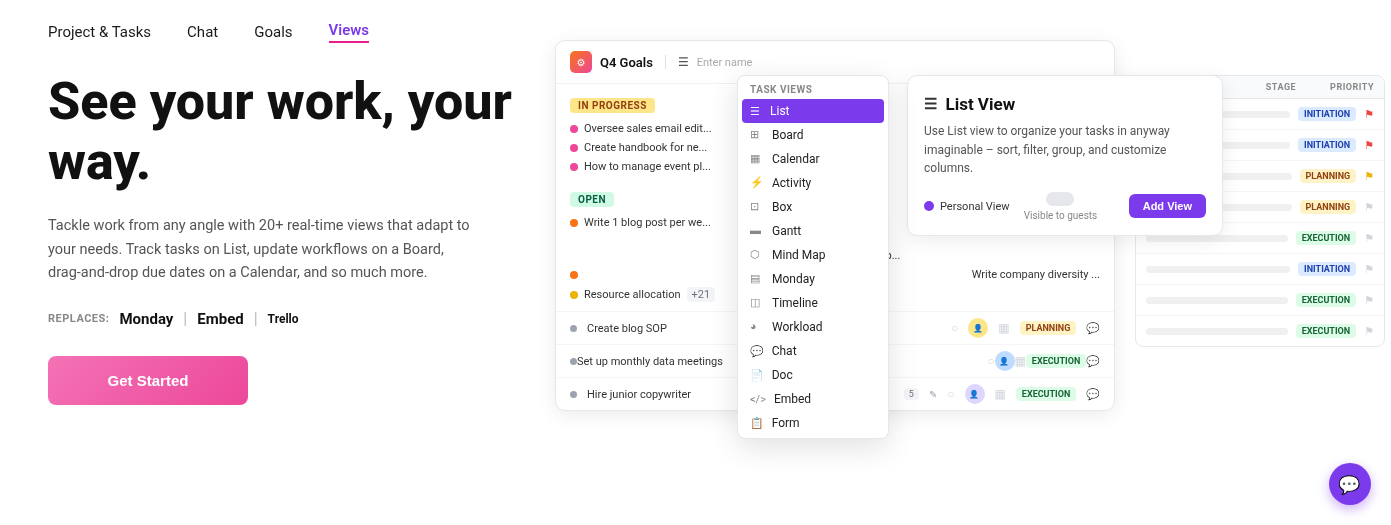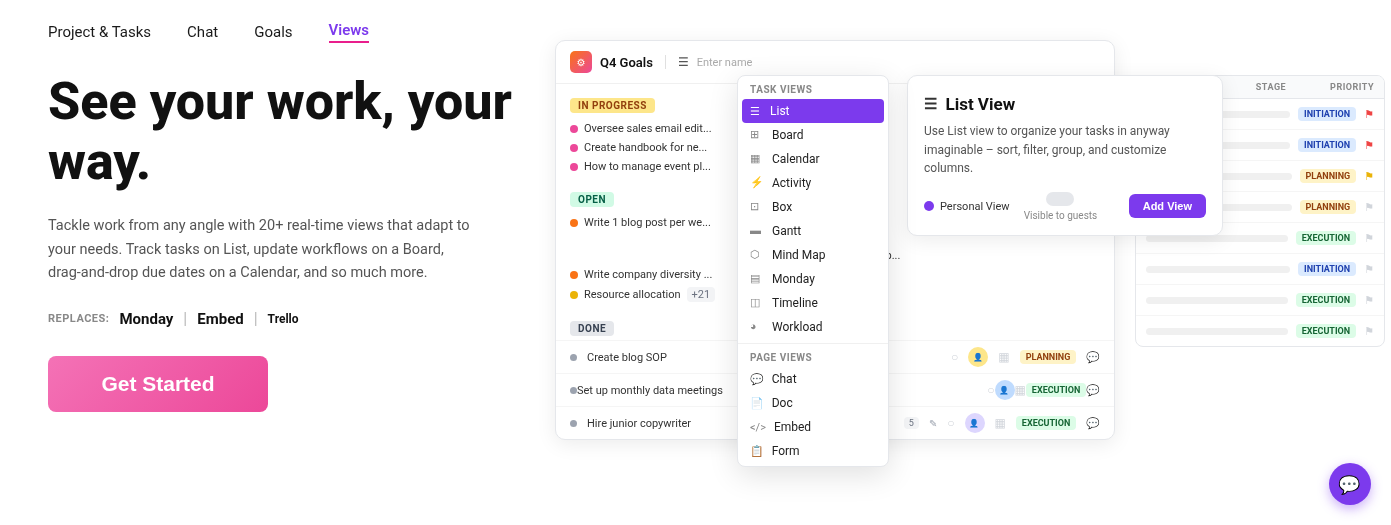--- a/index.html
+++ b/index.html
@@ -39,21 +39,21 @@
   <h1 style="font-size:52px;font-weight:800;line-height:1.15;color:#111;margin-bottom:22px;">See your work, your way.</h1>
   <p style="font-size:14.5px;color:#555;line-height:1.65;margin-bottom:24px;max-width:430px;">Tackle work from any angle with 20+ real-time views that adapt to your needs. Track tasks on List, update workflows on a Board, drag-and-drop due dates on a Calendar, and so much more.</p>
   <div style="display:flex;align-items:center;gap:10px;margin-bottom:28px;">
     <span style="font-size:11px;font-weight:700;color:#888;letter-spacing:0.5px;">REPLACES:</span>
     <span style="font-size:15px;font-weight:700;color:#111;">Monday</span>
     <span style="color:#bbb;">|</span>
     <span style="font-size:15px;font-weight:700;color:#111;">Embed</span>
     <span style="color:#bbb;">|</span>
     <span style="font-size:12px;font-weight:700;color:#111;">Trello</span>
   </div>
-  <button style="background:linear-gradient(135deg,#f472b6,#ec4899);color:#fff;border:none;border-radius:8px;padding:16px 40px;font-size:21px;font-weight:600;cursor:pointer;width:220px;">Get Started</button>
+  <button style="background:linear-gradient(135deg,#f472b6,#ec4899);color:#fff;border:none;border-radius:8px;padding:16px 40px;font-size:15px;font-weight:600;cursor:pointer;width:200px;">Get Started</button>
 </div>
 
 <div style="position:absolute;top:20px;left:555px;width:836px;height:500px;">
 
   <div style="position:absolute;top:20px;left:0;width:560px;background:#fff;border:1px solid #e5e7eb;border-radius:10px;box-shadow:0 4px 20px rgba(0,0,0,0.08);overflow:visible;z-index:3;">
 
     <div style="display:flex;align-items:center;padding:10px 14px;border-bottom:1px solid #f0f0f0;gap:8px;">
       <div style="width:22px;height:22px;background:linear-gradient(135deg,#f97316,#ec4899);border-radius:5px;display:flex;align-items:center;justify-content:center;color:#fff;font-size:10px;">⚙</div>
       <span style="font-size:13px;font-weight:600;color:#111;">Q4 Goals</span>
       <span style="width:1px;height:14px;background:#e0e0e0;margin:0 4px;display:inline-block;"></span>
@@ -80,34 +80,31 @@
     <div style="padding:6px 14px;">
       <span style="display:inline-block;padding:2px 8px;border-radius:4px;font-size:10px;font-weight:700;background:#d1fae5;color:#065f46;margin-bottom:6px;text-transform:uppercase;letter-spacing:0.5px;">OPEN</span>
       <div style="display:flex;align-items:center;gap:6px;padding:3px 0;font-size:11px;color:#333;">
         <span style="width:8px;height:8px;border-radius:50%;background:#f97316;flex-shrink:0;display:inline-block;"></span>
         <span>Write 1 blog post per we...</span>
       </div>
       <div style="display:flex;align-items:center;gap:6px;padding:3px 0;font-size:11px;color:#333;flex-direction:column;">
         <span style="width:8px;height:8px;border-radius:50%;background:#f97316;flex-shrink:0;display:inline-block;"></span>
         <span>Submit commercial scrip...</span>
       </div>
-      <div style="display:flex;align-items:center;gap:6px;padding:3px 0;font-size:11px;color:#333;">
+      <div style="display:flex;align-items:center;gap:6px;padding:3px 0;font-size:11px;color:#333;justify-content:space-between;">
         <span style="width:8px;height:8px;border-radius:50%;background:#f97316;flex-shrink:0;display:inline-block;"></span>
         <span>Write company diversity ...</span>
       </div>
       <div style="display:flex;align-items:center;gap:6px;padding:3px 0;font-size:11px;color:#333;">
         <span style="width:8px;height:8px;border-radius:50%;background:#eab308;flex-shrink:0;display:inline-block;"></span>
         <span>Resource allocation</span>
         <span style="background:#f3f4f6;border-radius:4px;padding:1px 5px;font-size:11px;color:#6b7280;">+21</span>
       </div>
     </div>
 
-    <div style="padding:6px 14px 0;">
-      <span style="display:inline-block;padding:2px 8px;border-radius:4px;font-size:10px;font-weight:700;background:#e5e7eb;color:#374151;margin-bottom:4px;text-transform:uppercase;letter-spacing:0.5px;">DONE</span>
-    </div>
 
     <div style="display:flex;align-items:center;padding:6px 14px;border-top:1px solid #f5f5f5;gap:10px;font-size:11px;color:#333;">
       <span style="width:7px;height:7px;border-radius:50%;background:#9ca3af;flex-shrink:0;display:inline-block;"></span>
       <span style="flex:1;">Create blog SOP</span>
       <span style="color:#d1d5db;font-size:12px;">○</span>
       <div style="width:20px;height:20px;border-radius:50%;background:#fde68a;display:flex;align-items:center;justify-content:center;font-size:8px;color:#555;overflow:hidden;">👤</div>
       <span style="color:#d1d5db;font-size:12px;">▦</span>
       <span style="padding:2px 6px;border-radius:4px;font-size:9px;font-weight:700;background:#fef3c7;color:#92400e;">PLANNING</span>
       <span style="color:#d1d5db;font-size:11px;">💬</span>
     </div>
@@ -170,21 +167,20 @@
     </div>
     <div style="display:flex;align-items:center;gap:8px;padding:5px 12px;font-size:12px;color:#222;cursor:pointer;">
       <span style="width:14px;height:14px;font-size:11px;color:#888;">◫</span>
       <span>Timeline</span>
     </div>
     <div style="display:flex;align-items:center;gap:8px;padding:5px 12px;font-size:12px;color:#222;cursor:pointer;">
       <span style="width:14px;height:14px;font-size:11px;color:#888;">◕</span>
       <span>Workload</span>
     </div>
 
-    <div style="font-size:10px;color:#888;font-weight:700;padding:8px 12px 4px;letter-spacing:0.5px;text-transform:uppercase;border-top:1px solid #f0f0f0;margin-top:4px;">PAGE VIEWS</div>
     <div style="display:flex;align-items:center;gap:8px;padding:5px 12px;font-size:12px;color:#222;cursor:pointer;">
       <span style="font-size:11px;color:#888;">💬</span>
       <span>Chat</span>
     </div>
     <div style="display:flex;align-items:center;gap:8px;padding:5px 12px;font-size:12px;color:#222;cursor:pointer;">
       <span style="font-size:11px;color:#888;">📄</span>
       <span>Doc</span>
     </div>
     <div style="display:flex;align-items:center;gap:8px;padding:5px 12px;font-size:12px;color:#222;cursor:pointer;">
       <span style="font-size:11px;color:#888;">&lt;/&gt;</span>
@@ -207,21 +203,21 @@
       <span style="font-size:11px;color:#333;">Personal View</span>
       <div style="display:flex;align-items:center;gap:4px;margin-left:8px;flex-direction:column;">
         <div style="width:28px;height:14px;background:#e5e7eb;border-radius:7px;"></div>
         <span style="font-size:10px;color:#888;">Visible to guests</span>
       </div>
       <button style="background:#7c3aed;color:#fff;border:none;border-radius:6px;padding:6px 14px;font-size:11px;font-weight:600;cursor:pointer;margin-left:auto;">Add View</button>
     </div>
   </div>
 
   <div style="position:absolute;top:55px;left:580px;width:250px;background:#fff;border:1px solid #e5e7eb;border-radius:8px;overflow:hidden;z-index:1;">
-    <div style="display:flex;justify-content:flex-end;padding:6px 10px;background:#f9fafb;border-bottom:1px solid #e5e7eb;gap:44px;">
+    <div style="display:flex;justify-content:flex-end;padding:6px 10px;background:#f9fafb;border-bottom:1px solid #e5e7eb;gap:34px;">
       <span style="font-size:9px;font-weight:700;color:#888;text-transform:uppercase;letter-spacing:0.5px;">STAGE</span>
       <span style="font-size:9px;font-weight:700;color:#888;text-transform:uppercase;letter-spacing:0.5px;">PRIORITY</span>
     </div>
 
     <div style="display:flex;align-items:center;padding:8px 10px;border-bottom:1px solid #f5f5f5;gap:8px;">
       <div style="flex:1;height:7px;background:#f0f0f0;border-radius:4px;"></div>
       <span style="padding:2px 6px;border-radius:4px;font-size:9px;font-weight:700;background:#dbeafe;color:#1e40af;">INITIATION</span>
       <span style="color:#ef4444;font-size:11px;">⚑</span>
     </div>
     <div style="display:flex;align-items:center;padding:8px 10px;border-bottom:1px solid #f5f5f5;gap:8px;">

